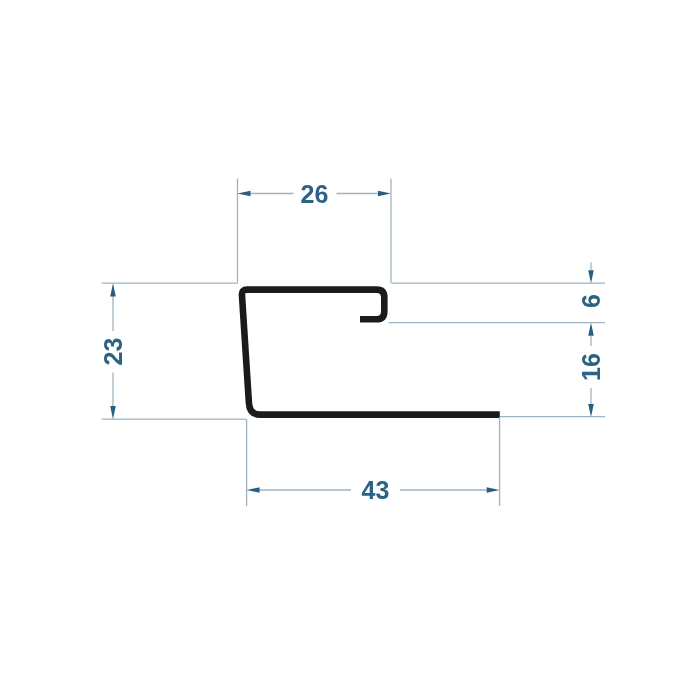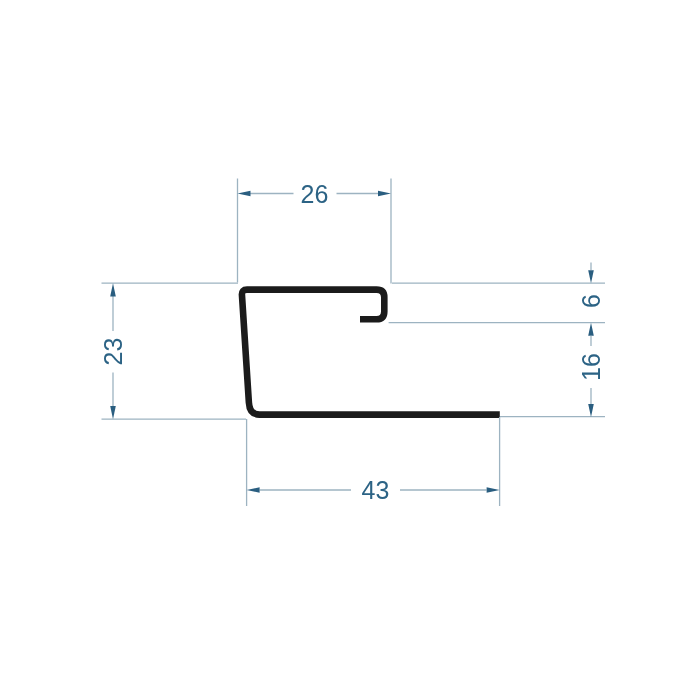--- a/index.html
+++ b/index.html
@@ -6,20 +6,21 @@
     margin: 0;
     padding: 0;
     background: #ffffff;
   }
   .stage {
     position: relative;
     width: 700px;
     height: 700px;
     background: #ffffff;
     overflow: hidden;
+    font-weight: bold;
   }
   svg { display: block; }
   .profile {
     stroke: #1b1b1b;
     stroke-width: 6.6;
     fill: none;
     stroke-linejoin: round;
     stroke-linecap: butt;
   }
   .dim-line {

